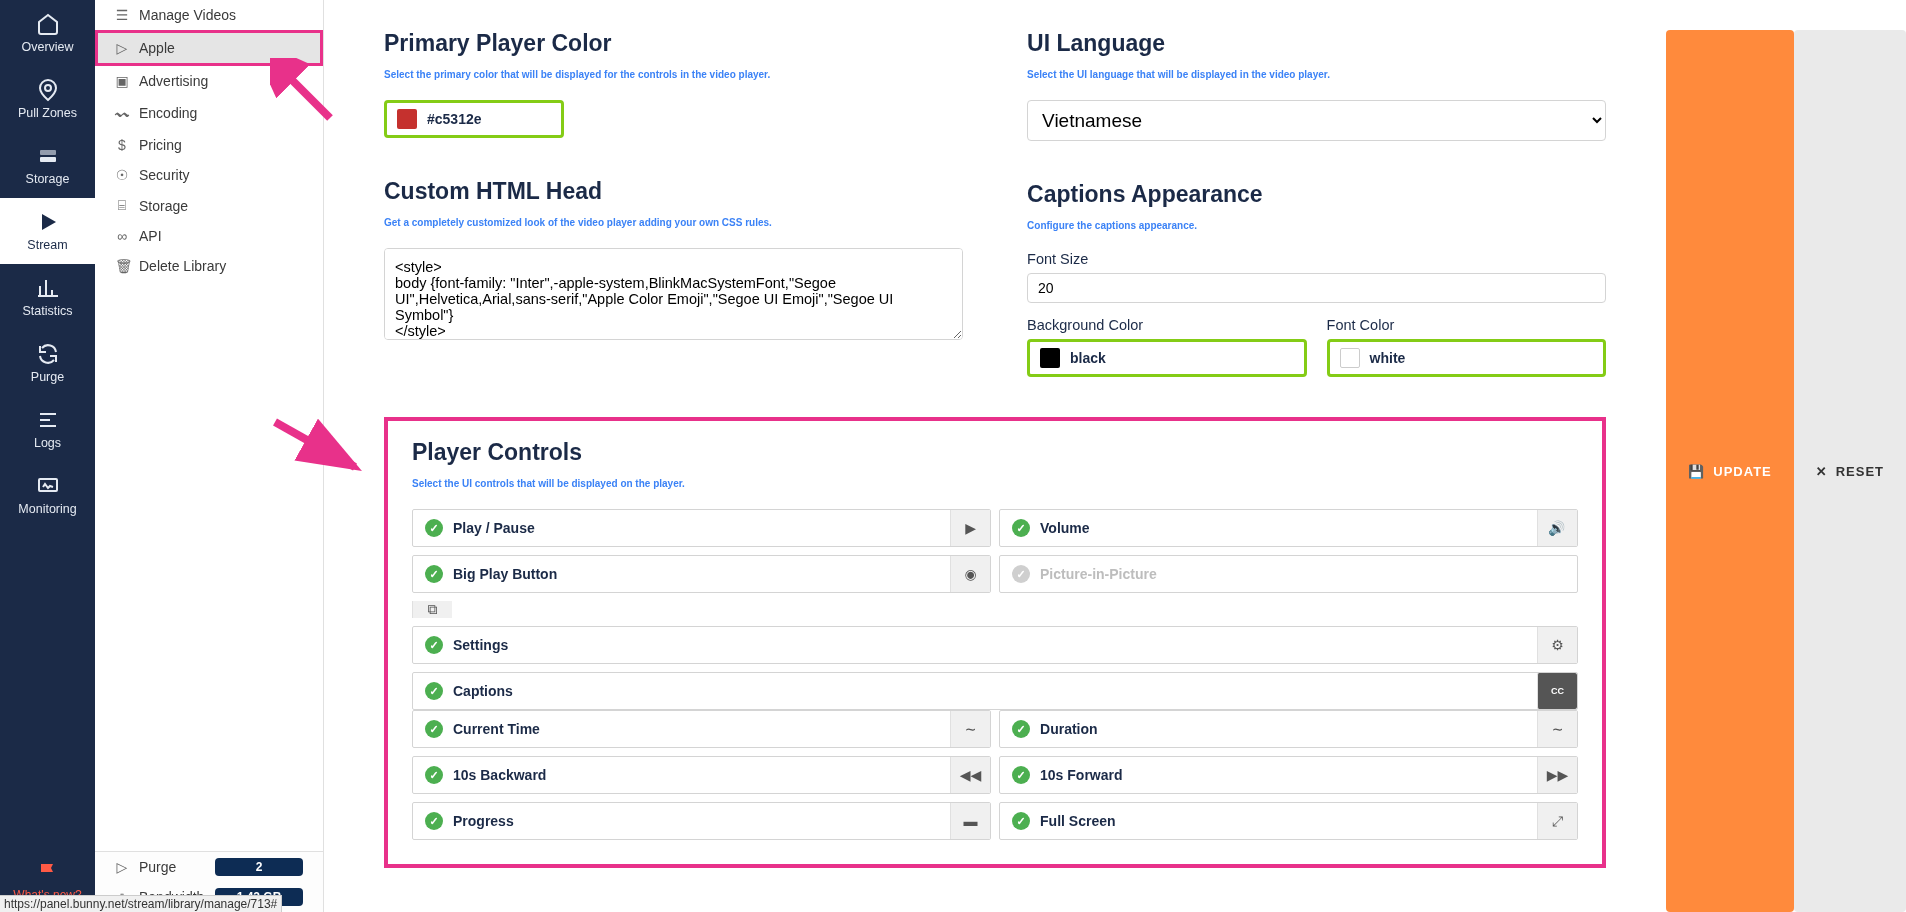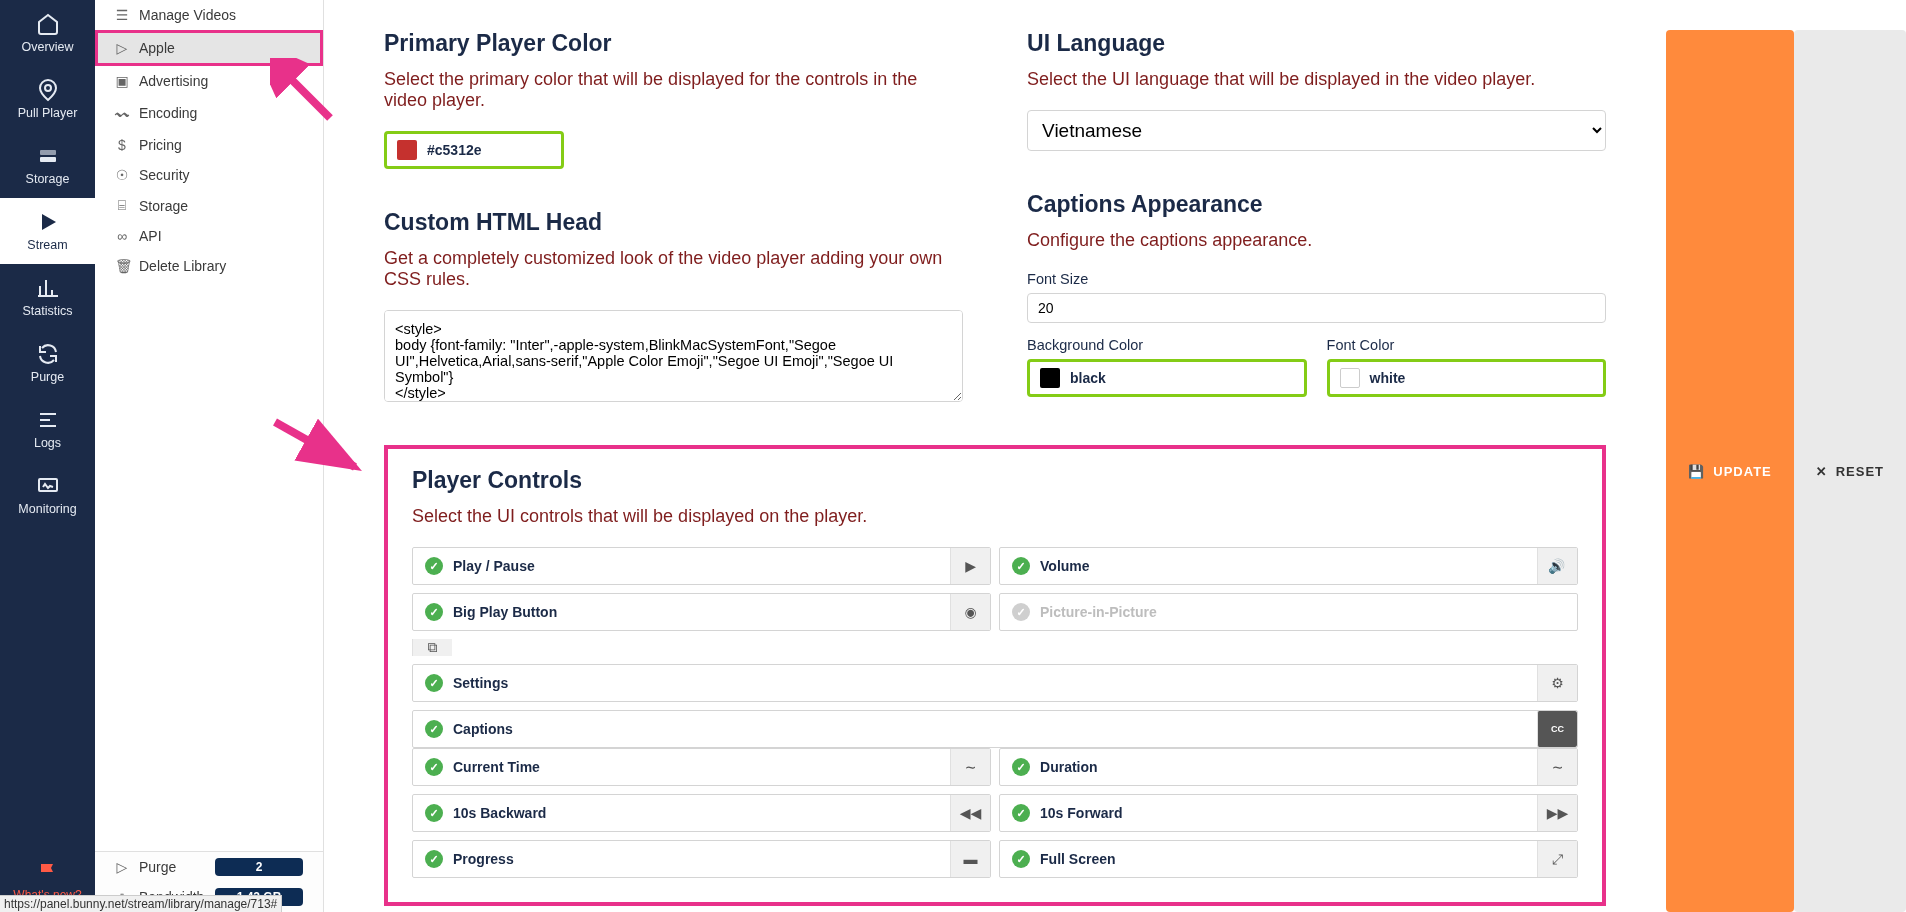--- a/index.html
+++ b/index.html
@@ -103,23 +103,24 @@
 .row { display: flex; gap: 64px; }
 .col { flex: 1; min-width: 0; }
 
 h2.section {
   font-size: 23px;
   font-weight: 700;
   color: #1b2a47;
   margin-bottom: 12px;
 }
 .desc {
-  color: #7f1d1d;
-  font-size: 18px;
+  color: #3b82f6;
+  font-size: 10px;
   margin-bottom: 20px;
+  font-weight: bold;
 }
 
 .color-field {
   display: inline-flex;
   align-items: center;
   border: 3px solid #84cc16;
   border-radius: 4px;
   padding: 6px 10px;
   gap: 10px;
   min-width: 180px;
@@ -264,21 +265,21 @@
       <svg viewBox="0 0 24 24" fill="none" stroke="currentColor" stroke-width="2">
           <path d="M3 10l9-7 9 7v10a2 2 0 0 1-2 2H5a2 2 0 0 1-2-2z"></path>
         </svg>
       <span>Overview</span>
     </div>
     <div class="rail-item">
       <svg viewBox="0 0 24 24" fill="none" stroke="currentColor" stroke-width="2">
           <circle cx="12" cy="10" r="3"></circle>
           <path d="M12 2a8 8 0 0 0-8 8c0 5 8 12 8 12s8-7 8-12a8 8 0 0 0-8-8z"></path>
         </svg>
-      <span>Pull Player</span>
+      <span>Pull Zones</span>
     </div>
     <div class="rail-item">
       <svg viewBox="0 0 24 24" fill="currentColor">
           <rect x="4" y="6" width="16" height="5" rx="1" opacity=".6"></rect>
           <rect x="4" y="13" width="16" height="5" rx="1"></rect>
         </svg>
       <span>Storage</span>
     </div>
     <div class="rail-item active">
       <svg viewBox="0 0 24 24" fill="#1b2a47">

